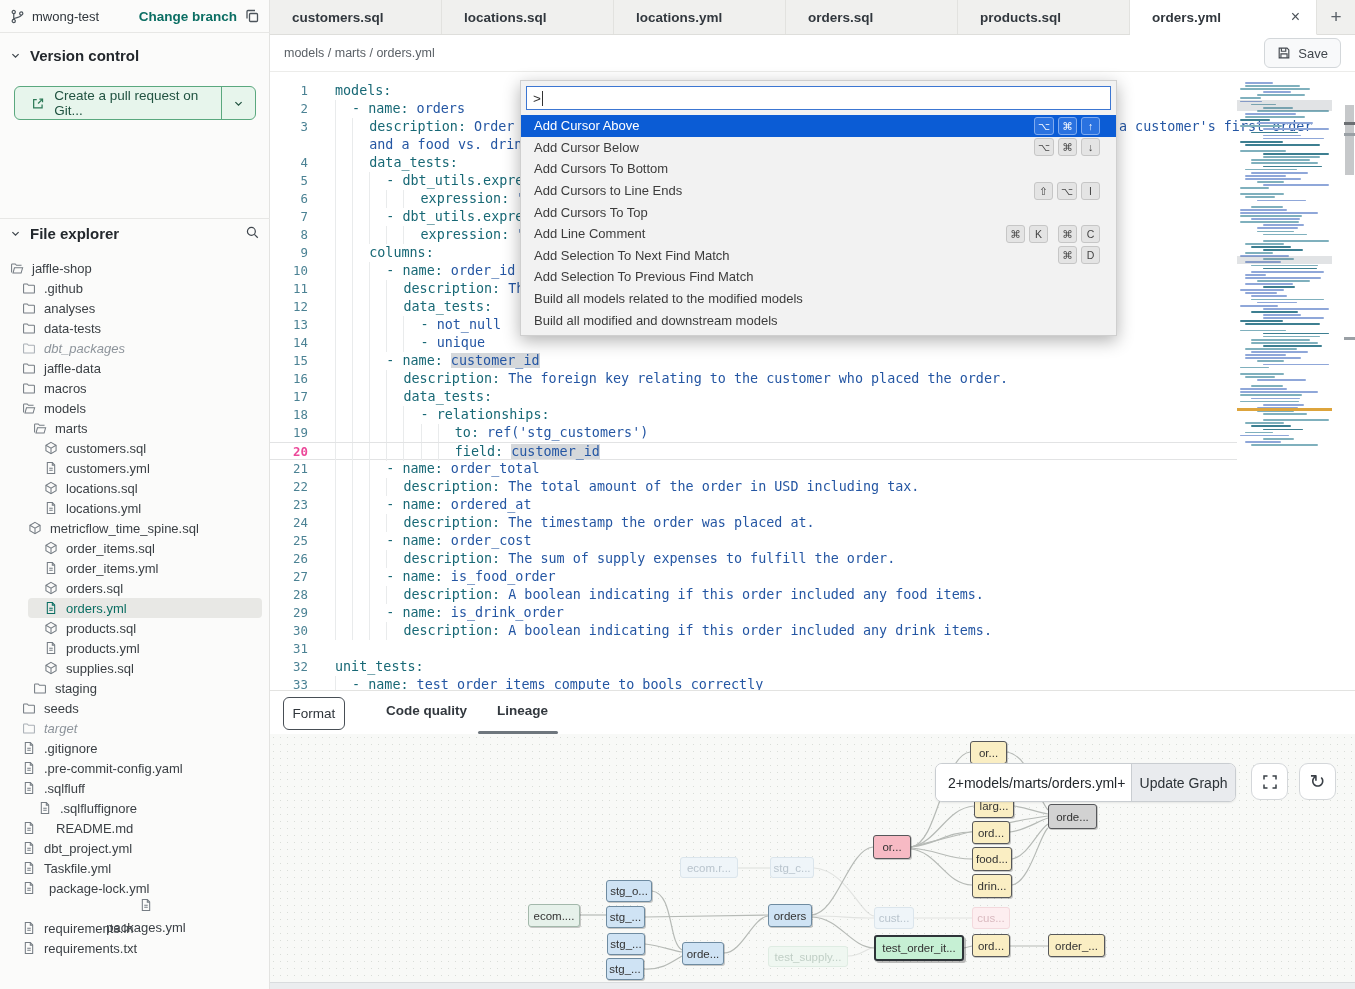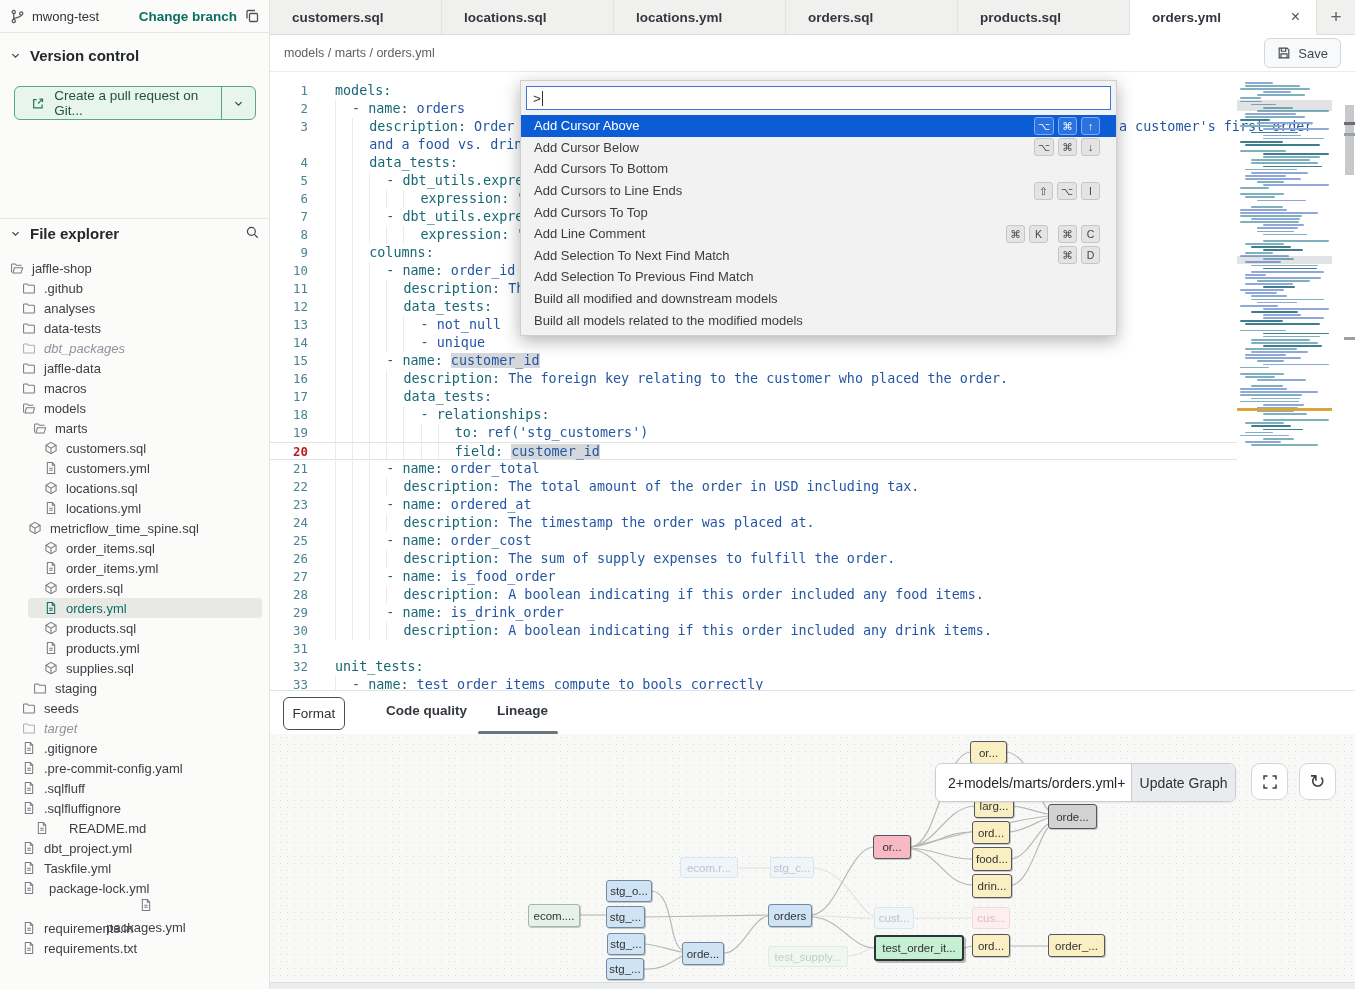--- a/index.html
+++ b/index.html
@@ -58,21 +58,21 @@
             border-radius:6px;display:flex;align-items:center;gap:7px;padding:0 12px;
             font-size:13px;color:#41474d;cursor:pointer;}
   
   .editor{position:absolute;left:270px;top:72px;width:1085px;height:618px;background:#fff;
           overflow:hidden;}
   .lines{position:absolute;left:0;top:10px;width:967px;}
   .line{height:18px;line-height:18px;display:flex;white-space:pre;width:967px;box-sizing:border-box;}
   .line.cur{border-top:1px solid #e2e3e4;border-bottom:1px solid #e2e3e4;}
   .gutter{width:38px;flex:none;text-align:right;color:#4b8294;font-size:12.4px;
           font-family:"DejaVu Sans Mono",monospace;}
-  .line.cur .gutter{color:#b91c1c;font-weight:700;}
+  .line.cur .gutter{color:#ec4899;font-weight:700;}
   .code{margin-left:27px;font-family:"DejaVu Sans Mono",monospace;font-size:13.4px;color:#333;}
   .code .g{display:inline-block;width:2ch;border-left:1px solid #e9ebec;height:18px;vertical-align:top;}
   .code .k,.code .d{color:#176875;}
   .code .v{color:#2456a3;}
   .code .h{color:#2456a3;background:#d5d8db;}
   
   .minimap{position:absolute;left:967px;top:10px;width:95px;height:440px;cursor:pointer;}
   .mm-row{height:1.8px;margin-bottom:1.3px;border-radius:1px;}
   .mm-band{position:absolute;left:0;width:95px;background:rgba(90,100,110,.18);}
   .mm-orange{position:absolute;left:0;width:95px;height:3px;background:#dda43c;}
@@ -357,27 +357,27 @@
             <use href="#i-doc"></use>
           </svg>
           <span>.pre-commit-config.yaml</span>
         </div>
         <div class="tree-row" style="padding-left: 22px;">
           <svg class="ic ticon" width="14" height="14" viewBox="0 0 16 16">
             <use href="#i-doc"></use>
           </svg>
           <span>.sqlfluff</span>
         </div>
-        <div class="tree-row" style="padding-left: 22px;">
+        <div class="tree-row" style="padding-left: 38px;">
           <svg class="ic ticon" width="14" height="14" viewBox="0 0 16 16">
             <use href="#i-doc"></use>
           </svg>
           <span>.sqlfluffignore</span>
         </div>
-        <div class="tree-row" style="padding-left: 35px; gap: 20px;">
+        <div class="tree-row" style="padding-left: 22px; gap: 20px;">
           <svg class="ic ticon" width="14" height="14" viewBox="0 0 16 16">
             <use href="#i-doc"></use>
           </svg>
           <span>README.md</span>
         </div>
         <div class="tree-row" style="padding-left: 22px;">
           <svg class="ic ticon" width="14" height="14" viewBox="0 0 16 16">
             <use href="#i-doc"></use>
           </svg>
           <span>dbt_project.yml</span>
@@ -681,24 +681,24 @@
             <div class="kgroup">
               <div class="key">⌘</div>
               <div class="key">D</div>
             </div>
           </div>
         </div>
         <div class="pal-row">
           <span>Add Selection To Previous Find Match</span>
         </div>
         <div class="pal-row">
+          <span>Build all models related to the modified models</span>
+        </div>
+        <div class="pal-row">
           <span>Build all modified and downstream models</span>
-        </div>
-        <div class="pal-row">
-          <span>Build all models related to the modified models</span>
         </div>
       </div>
   </div>
 
   <div class="panelhead">
     <div class="format-btn">Format</div>
     <div class="ptab" style="left:116px;">Code quality</div>
     <div class="ptab" style="left:227px;">Lineage</div>
     <div class="ptab-underline"></div>
   </div>

